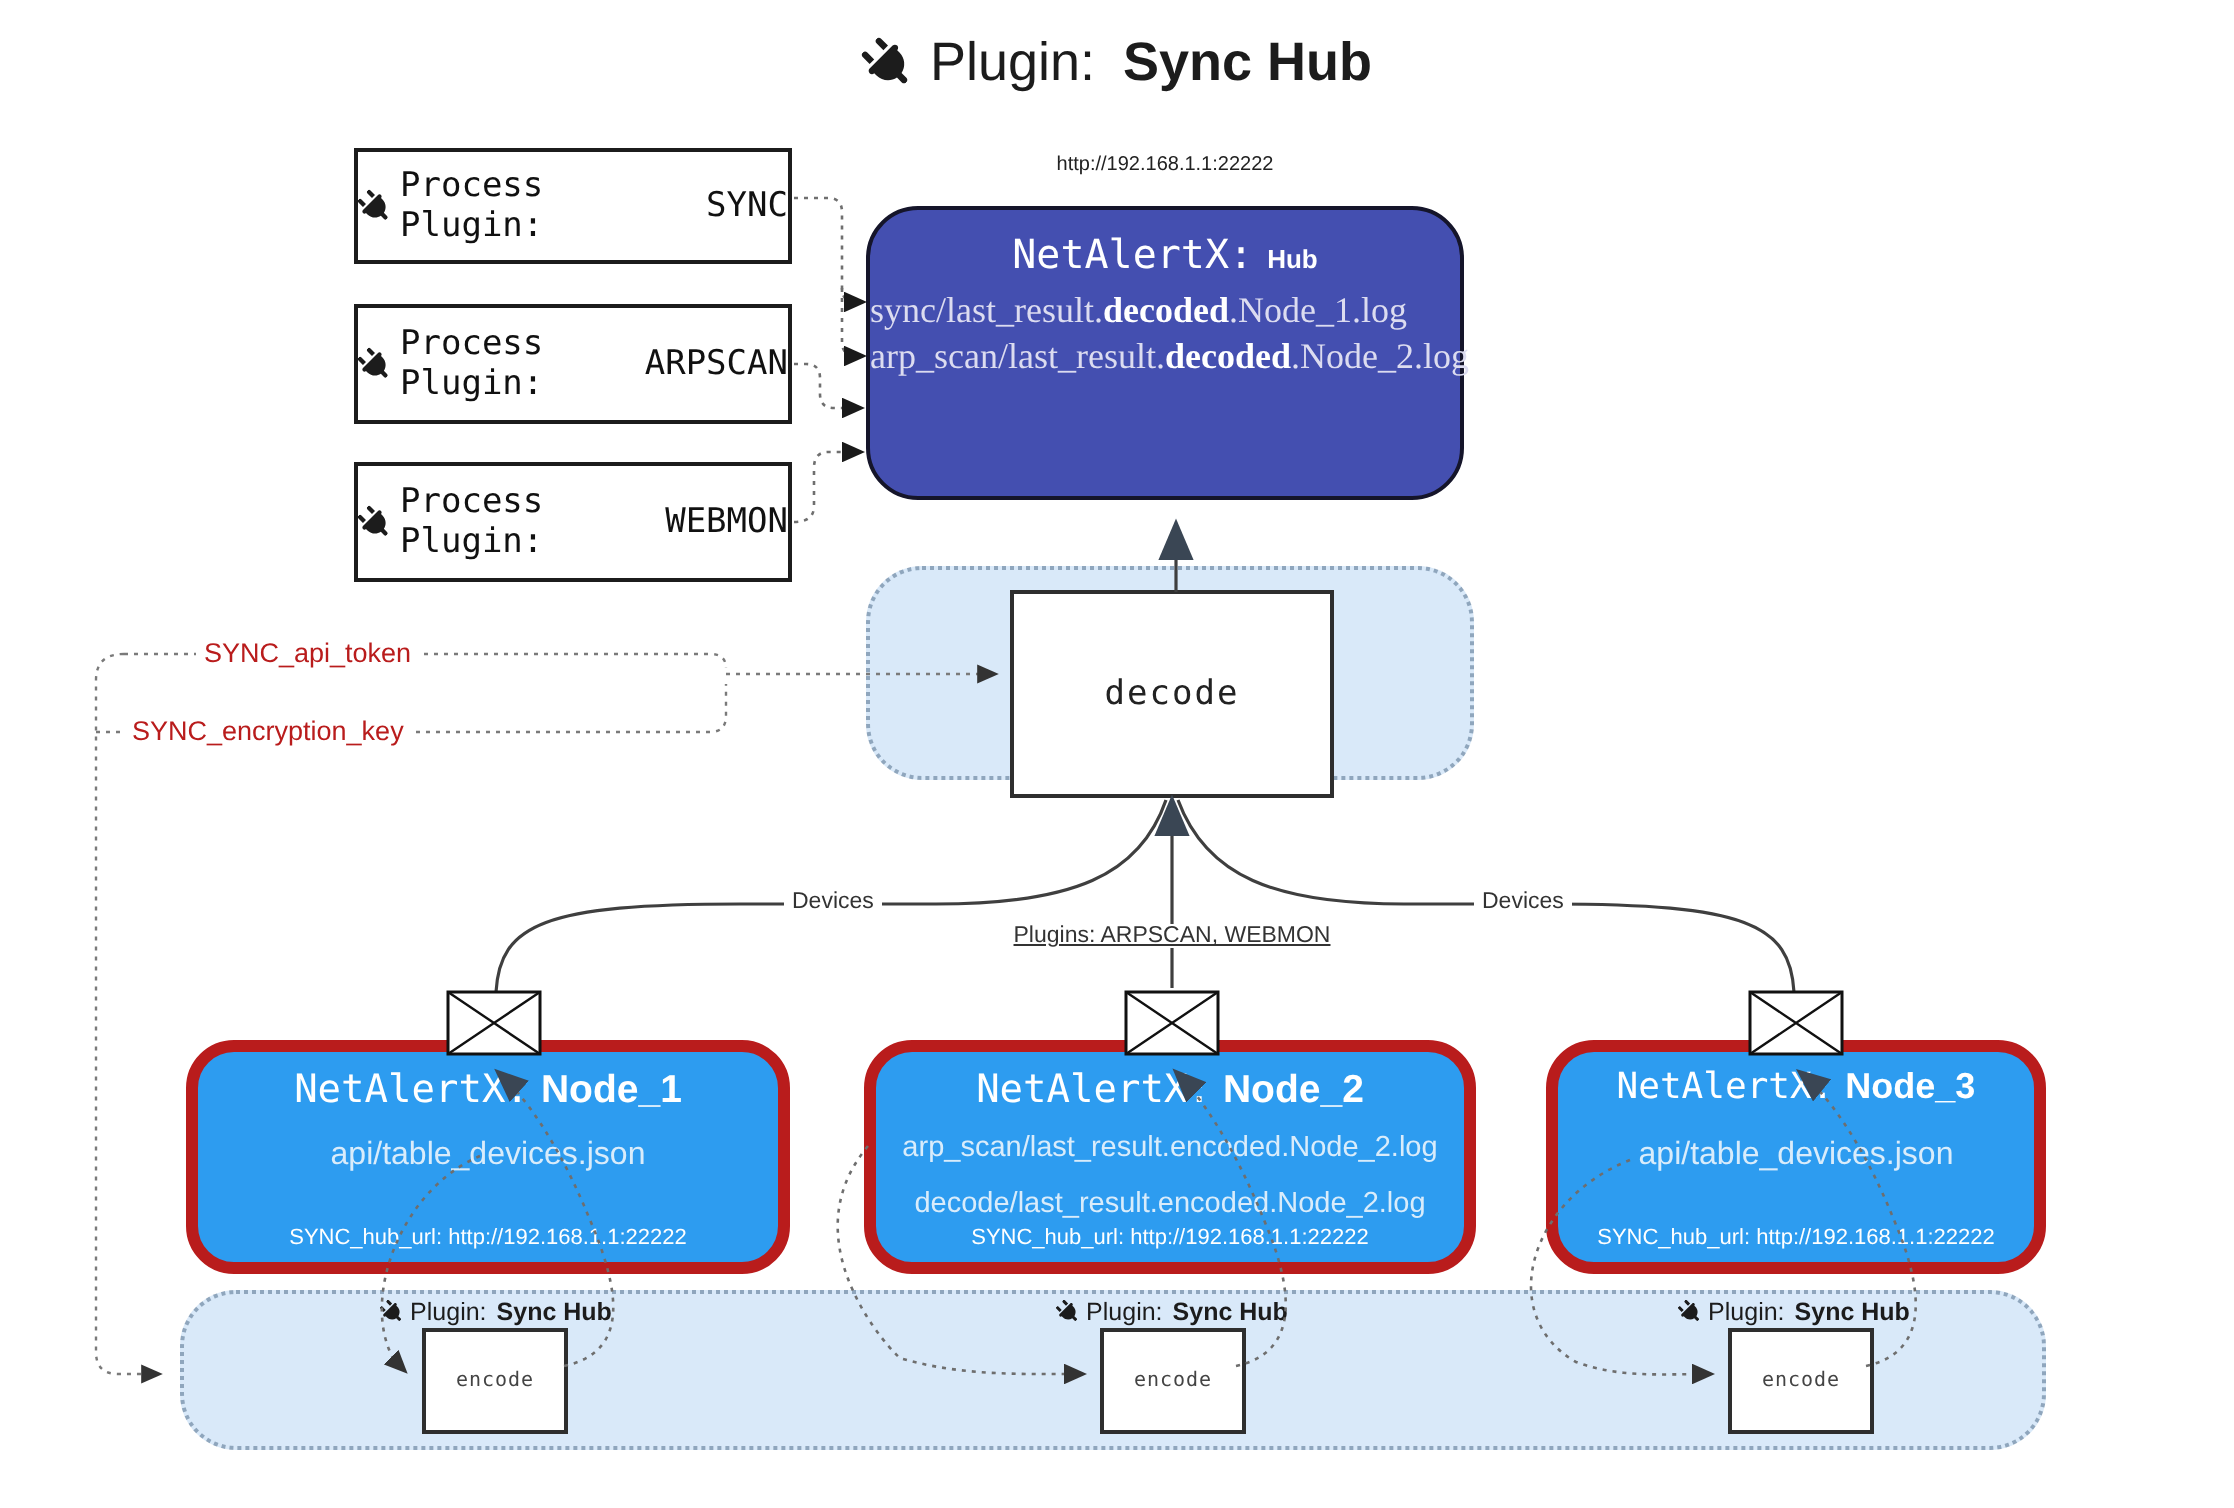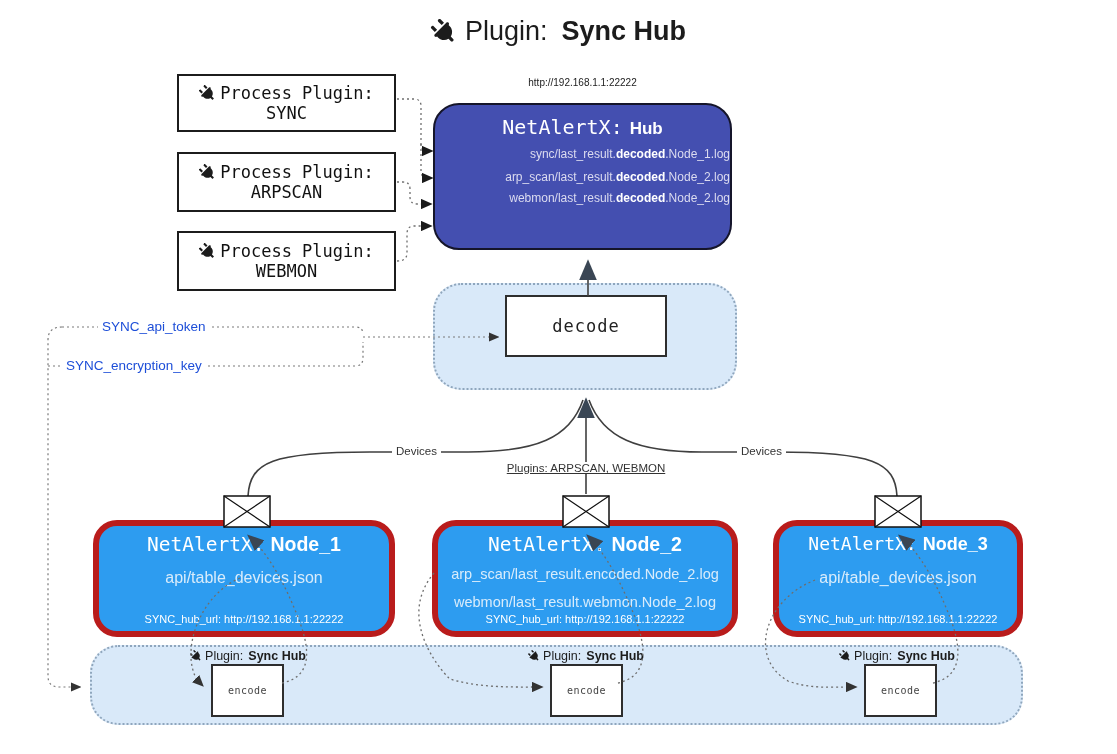--- a/index.html
+++ b/index.html
@@ -10,42 +10,42 @@
   
   #title { position:absolute; left:0; top:16px; width:1117px; display:flex; justify-content:center; align-items:center; gap:8px; z-index:2; }
   #title .t-prefix { font-size:27px; color:#1c1c1c; }
   #title .t-name { font-size:27px; font-weight:bold; color:#1c1c1c; margin-left:6px; }
 
   .plug { display:inline-block; transform: rotate(-45deg); flex:none; }
   .plug svg { display:block; }
 
   
   .pbox { position:absolute; left:177px; width:219px; background:#fff; border:2px solid #1c1c1c; z-index:2;
-          display:flex; flex-direction:column; justify-content:center; align-items:center; }
+          display:flex; flex-direction:row; justify-content:center; align-items:center; }
   .pbox .row1 { display:flex; align-items:center; gap:4px; }
   .pbox .lab, .pbox .nam { font-family:"DejaVu Sans Mono","Liberation Mono",monospace; font-size:17px; color:#111; }
   #pbox-0 { top:74px;  height:58px; }
   #pbox-1 { top:152px; height:60px; }
   #pbox-2 { top:231px; height:60px; }
 
   
   #hub-url { position:absolute; left:433px; top:77px; width:299px; text-align:center; font-size:10px; color:#222; z-index:2; }
   #hub { position:absolute; left:433px; top:103px; width:299px; height:147px; background:#444fb0; border:2px solid #15152a;
          border-radius:26px; z-index:2; display:flex; flex-direction:column; align-items:center; }
   #hub .hub-title { margin-top:9px; line-height:26px; color:#fff; }
   #hub .hub-title .mono { font-family:"DejaVu Sans Mono","Liberation Mono",monospace; font-size:20px; }
-  #hub .hub-title .bold { font-weight:bold; font-size:17px; margin-left:7px;margin-top:39px; }
-  .hub-line { width:100%; text-align:right; font-size:12px; color:#dcdcf0; line-height:25px; white-space:nowrap; }
+  #hub .hub-title .bold { font-weight:bold; font-size:13px; margin-left:7px;margin-top:39px; }
+  .hub-line { width:100%; text-align:left; font-size:18px; color:#dcdcf0; line-height:25px; white-space:nowrap;font-family:Liberation Serif, serif; }
   .hub-line.tight { line-height:21px; }
   .hub-line b { color:#ffffff; }
 
   
   .bluepanel { position:absolute; background:#d9e9f9; border:2px dotted #8fa6bd; border-radius:28px; z-index:1; }
   #decode-panel { left:433px; top:283px; width:304px; height:107px; }
-  #decode-box { position:absolute; left:505px; top:295px; width:162px; height:62px; background:#fff; border:2px solid #2e2e2e;
+  #decode-box { position:absolute; left:505px; top:295px; width:162px; height:104px; background:#fff; border:2px solid #2e2e2e;
                 display:flex; align-items:center; justify-content:center; z-index:2;
                 font-family:"DejaVu Sans Mono","Liberation Mono",monospace; font-size:17px; letter-spacing:1px; color:#222; }
 
   
   .node { position:absolute; top:520px; height:117px; background:#2d9cf0; border:6px solid #b91c1c; border-radius:24px; z-index:2; }
   #node-0 { left:93px;  width:302px; }
   #node-1 { left:432px; width:306px; }
   #node-2 { left:773px; width:250px; }
   .n-title { position:absolute; top:7px; left:0; width:100%; text-align:center; color:#fff; white-space:nowrap; }
   .n-title .mono { font-family:"DejaVu Sans Mono","Liberation Mono",monospace; font-size:19.5px; }
@@ -64,21 +64,21 @@
           display:flex; align-items:center; justify-content:center; z-index:2;
           font-family:"DejaVu Sans Mono","Liberation Mono",monospace; font-size:10px; letter-spacing:0.5px; color:#444; }
   #ebox-0 { left:119px; } #ebox-1 { left:458px; } #ebox-2 { left:772px; }
   #slab-0 { left:156px; } #slab-1 { left:494px; } #slab-2 { left:805px; }
 
   
   #overlay { position:absolute; left:0; top:0; width:1117px; height:754px; z-index:4; pointer-events:none; }
 
   
   .line-label { position:absolute; background:#fff; padding:0 4px; font-size:11.5px; color:#333; z-index:5; white-space:nowrap; }
-  #lbl-token, #lbl-key { font-size:13.5px; color:#1d4ed8; }
+  #lbl-token, #lbl-key { font-size:13.5px; color:#b91c1c; }
 </style>
 </head>
 <body>
 
 <svg width="0" height="0" style="position:absolute" aria-hidden="true">
   <defs>
     <symbol id="plug-sym" viewBox="0 0 384 512">
       <path d="M96 0C78.3 0 64 14.3 64 32l0 96 64 0 0-96c0-17.7-14.3-32-32-32zM288 0c-17.7 0-32 14.3-32 32l0 96 64 0 0-96c0-17.7-14.3-32-32-32zM32 160c-17.7 0-32 14.3-32 32s14.3 32 32 32l0 32c0 77.4 55 142 128 156.8l0 67.2c0 17.7 14.3 32 32 32s32-14.3 32-32l0-67.2C297 398 352 333.4 352 256l0-32c17.7 0 32-14.3 32-32s-14.3-32-32-32L32 160z" fill="#1c1c1c"></path>
     </symbol>
   </defs>
@@ -130,39 +130,38 @@
     <div class="nam">WEBMON</div>
   </div>
 
   <div id="hub-url">http://192.168.1.1:22222</div>
   <div id="hub">
     <div class="hub-title">
       <span class="mono">NetAlertX:</span><span class="bold">Hub</span>
     </div>
     <div class="hub-line"><span>sync/last_result.</span><b>decoded</b><span>.Node_1.log</span></div>
     <div class="hub-line tight"><span>arp_scan/last_result.</span><b>decoded</b><span>.Node_2.log</span></div>
-    <div class="hub-line tight"><span>webmon/last_result.</span><b>decoded</b><span>.Node_2.log</span></div>
   </div>
 
   <div class="bluepanel" id="decode-panel"></div>
   <div id="decode-box">decode</div>
 
   <div class="node" id="node-0">
     <div class="n-title">
       <span class="mono">NetAlertX:</span><span class="bold">Node_1</span>
     </div>
     <div class="n-file" style="top:43px">api/table_devices.json</div>
     <div class="n-url">SYNC_hub_url: http://192.168.1.1:22222</div>
   </div>
   <div class="node" id="node-1">
     <div class="n-title">
       <span class="mono">NetAlertX:</span><span class="bold">Node_2</span>
     </div>
     <div class="n-file" style="top:40px">arp_scan/last_result.encoded.Node_2.log</div>
-    <div class="n-file" style="top:68px">webmon/last_result.webmon.Node_2.log</div>
+    <div class="n-file" style="top:68px">decode/last_result.encoded.Node_2.log</div>
     <div class="n-url">SYNC_hub_url: http://192.168.1.1:22222</div>
   </div>
   <div class="node" id="node-2">
     <div class="n-title">
       <span class="mono">NetAlertX:</span><span class="bold">Node_3</span>
     </div>
     <div class="n-file" style="top:43px">api/table_devices.json</div>
     <div class="n-url">SYNC_hub_url: http://192.168.1.1:22222</div>
   </div>
 

